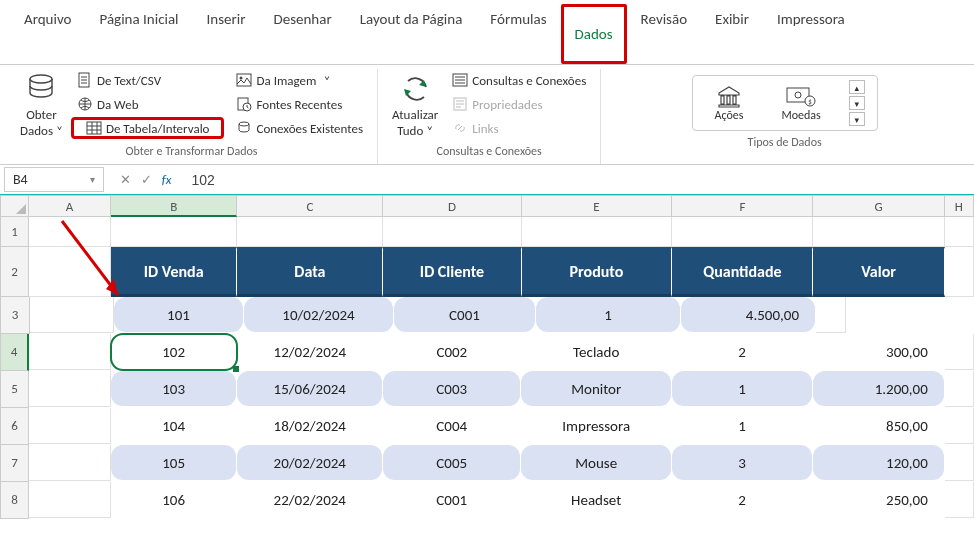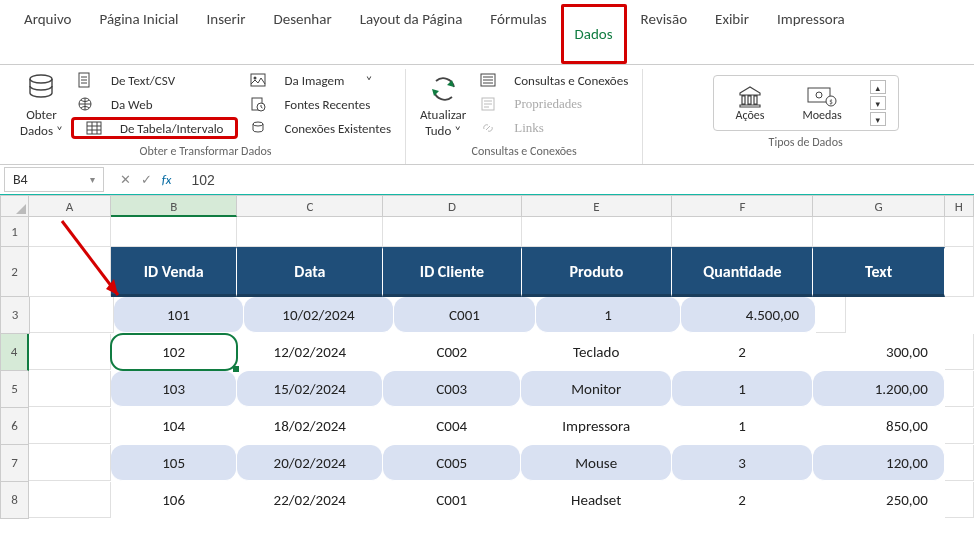--- a/index.html
+++ b/index.html
@@ -74,27 +74,27 @@
     }
     .big-btn svg { margin-bottom: 2px; }
     .small-btn-col {
       display: flex;
       flex-direction: column;
       gap: 2px;
     }
     .small-btn {
       display: flex;
       align-items: center;
-      gap: 18px;
+      gap: 4px;
       padding: 3px 6px;
       cursor: pointer;
       font-size: 13px;
       white-space: nowrap;
     }
-    .small-btn.disabled { color: #aaa; cursor: default; font-family: Liberation Serif, serif; }
+    .small-btn.disabled { color: #aaa; cursor: default; }
     .small-btn.highlighted {
       border: 3px solid #d40000;
       border-radius: 4px;
       padding: 0 12px;
     }
     .data-types {
       display: flex;
       align-items: center;
       gap: 10px;
       border: 1px solid #ccc;
@@ -454,21 +454,21 @@
         <div class="cell cH"></div>
   </div>
   <div class="grid-row r2">
     <div class="row-h">2</div>
     <div class="cell cA"></div>
     <div class="cell cB tbl-header">ID Venda</div>
     <div class="cell cC tbl-header">Data</div>
     <div class="cell cD tbl-header">ID Cliente</div>
     <div class="cell cE tbl-header">Produto</div>
     <div class="cell cF tbl-header">Quantidade</div>
-    <div class="cell cG tbl-header">Text</div>
+    <div class="cell cG tbl-header">Valor</div>
     <div class="cell cH"></div>
   </div>
   <div class="grid-row">
     <div class="row-h">3</div>
     <div class="cell cA"></div>
     <div class="cell cB tbl-cell">101</div>
     <div class="cell cC tbl-cell">10/02/2024</div>
     <div class="cell cD tbl-cell">C001</div>
     <div class="cell cF tbl-cell">1</div>
     <div class="cell cG tbl-cell num">4.500,00</div>
@@ -482,21 +482,21 @@
     <div class="cell cD tbl-cell alt">C002</div>
     <div class="cell cE tbl-cell alt">Teclado</div>
     <div class="cell cF tbl-cell alt">2</div>
     <div class="cell cG tbl-cell alt num">300,00</div>
     <div class="cell cH"></div>
   </div>
   <div class="grid-row">
     <div class="row-h">5</div>
     <div class="cell cA"></div>
     <div class="cell cB tbl-cell">103</div>
-    <div class="cell cC tbl-cell">15/02/2024</div>
+    <div class="cell cC tbl-cell">15/06/2024</div>
     <div class="cell cD tbl-cell">C003</div>
     <div class="cell cE tbl-cell">Monitor</div>
     <div class="cell cF tbl-cell">1</div>
     <div class="cell cG tbl-cell num">1.200,00</div>
     <div class="cell cH"></div>
   </div>
   <div class="grid-row">
     <div class="row-h">6</div>
     <div class="cell cA"></div>
     <div class="cell cB tbl-cell alt">104</div>

